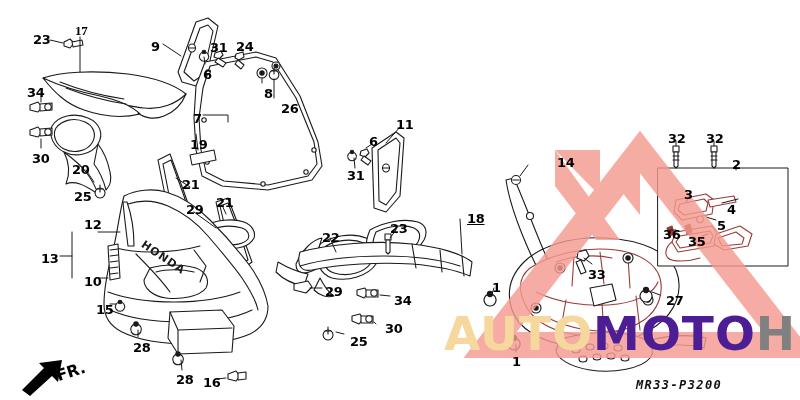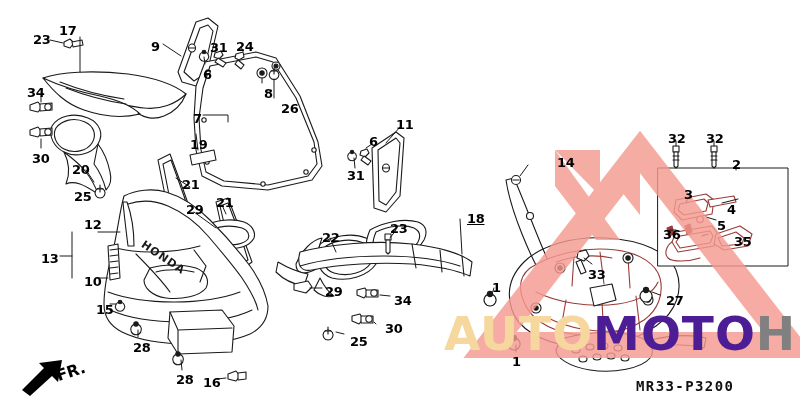--- a/index.html
+++ b/index.html
@@ -9,21 +9,21 @@
   #stage svg{position:absolute;left:0;top:0;}
   .lbl{position:absolute;font-family:"DejaVu Sans",sans-serif;font-weight:700;
        font-size:13px;color:#000;line-height:1;white-space:nowrap;
        letter-spacing:-0.3px;}
   .wm-layer{position:absolute;left:0;top:0;width:800px;height:400px;
             pointer-events:none;}
   .wm-text{position:absolute;font-family:"DejaVu Sans",sans-serif;
            font-weight:700;font-size:47px;letter-spacing:1px;
            white-space:nowrap;line-height:1;}
   .code{position:absolute;font-family:"DejaVu Sans Mono",monospace;
-        font-size:14px;font-weight:700;color:#111;letter-spacing:1.4px;}
+        font-size:12px;font-weight:700;color:#111;letter-spacing:1.4px;font-style:italic;}
   .fr{position:absolute;font-family:"DejaVu Sans",sans-serif;font-weight:700;
       font-size:16px;color:#000;letter-spacing:0px;
       transform:rotate(-18deg);}
 </style>
 </head>
 <body>
 
 <div id="stage">
 
   <svg width="800" height="400" viewBox="0 0 800 400">
@@ -387,21 +387,21 @@
         <path d="M555 150 L600 150 L600 196 Z" fill="#F49A90"></path>
       </g>
     </svg>
     <div class="wm-text" style="left:444px;top:310px;">
       <span style="color:#F6D79E;">AUTO</span><span style="color:#4c1d95;">MOTO</span><span style="color:#808080;">HUB</span>
     </div>
   </div>
 
   <div id="callout-layer">
       <div class="lbl" style="left: 33px; top: 33px;">23</div>
-      <div class="lbl" style="left: 59px; top: 24px;">17</div>
+      <div class="lbl" style="left: 75px; top: 24px; font-family: Liberation Serif, serif;">17</div>
       <div class="lbl" style="left: 151px; top: 40px;">9</div>
       <div class="lbl" style="left: 210px; top: 41px;">31</div>
       <div class="lbl" style="left: 236px; top: 40px;">24</div>
       <div class="lbl" style="left: 27px; top: 86px;">34</div>
       <div class="lbl" style="left: 203px; top: 68px;">6</div>
       <div class="lbl" style="left: 264px; top: 87px;">8</div>
       <div class="lbl" style="left: 281px; top: 102px;">26</div>
       <div class="lbl" style="left: 396px; top: 118px;">11</div>
       <div class="lbl" style="left: 369px; top: 135px;">6</div>
       <div class="lbl" style="left: 668px; top: 132px;">32</div>
@@ -410,21 +410,21 @@
       <div class="lbl" style="left: 193px; top: 112px;">7</div>
       <div class="lbl" style="left: 190px; top: 138px;">19</div>
       <div class="lbl" style="left: 32px; top: 152px;">30</div>
       <div class="lbl" style="left: 72px; top: 163px;">20</div>
       <div class="lbl" style="left: 347px; top: 169px;">31</div>
       <div class="lbl" style="left: 521px; top: 156px; margin-left: 36px;">14</div>
       <div class="lbl" style="left: 684px; top: 188px;">3</div>
       <div class="lbl" style="left: 717px; top: 219px;">5</div>
       <div class="lbl" style="left: 727px; top: 203px;">4</div>
       <div class="lbl" style="left: 655px; top: 228px; margin-left: 8px;">36</div>
-      <div class="lbl" style="left: 734px; top: 235px;">35</div>
+      <div class="lbl" style="left: 688px; top: 235px;">35</div>
       <div class="lbl" style="left: 74px; top: 190px;">25</div>
       <div class="lbl" style="left: 182px; top: 178px;">21</div>
       <div class="lbl" style="left: 216px; top: 196px;">21</div>
       <div class="lbl" style="left: 186px; top: 203px;">29</div>
       <div class="lbl" style="left: 84px; top: 218px;">12</div>
       <div class="lbl" style="left: 41px; top: 252px;">13</div>
       <div class="lbl" style="left: 84px; top: 275px;">10</div>
       <div class="lbl" style="left: 322px; top: 231px; text-align: right;">22</div>
       <div class="lbl" style="left: 390px; top: 222px;">23</div>
       <div class="lbl" style="left: 467px; top: 212px; text-decoration: underline;">18</div>

